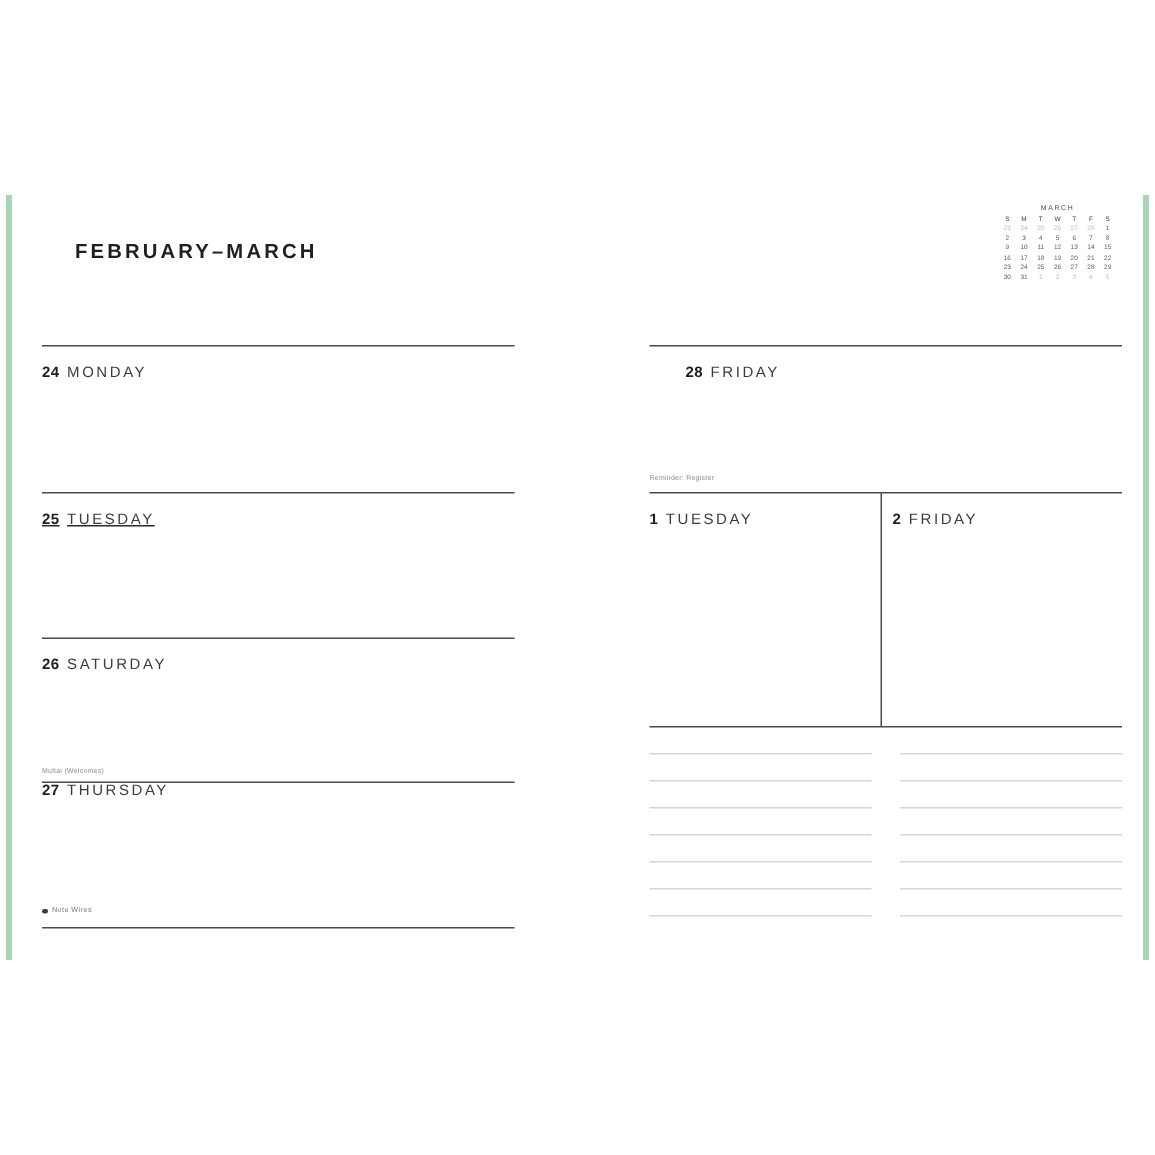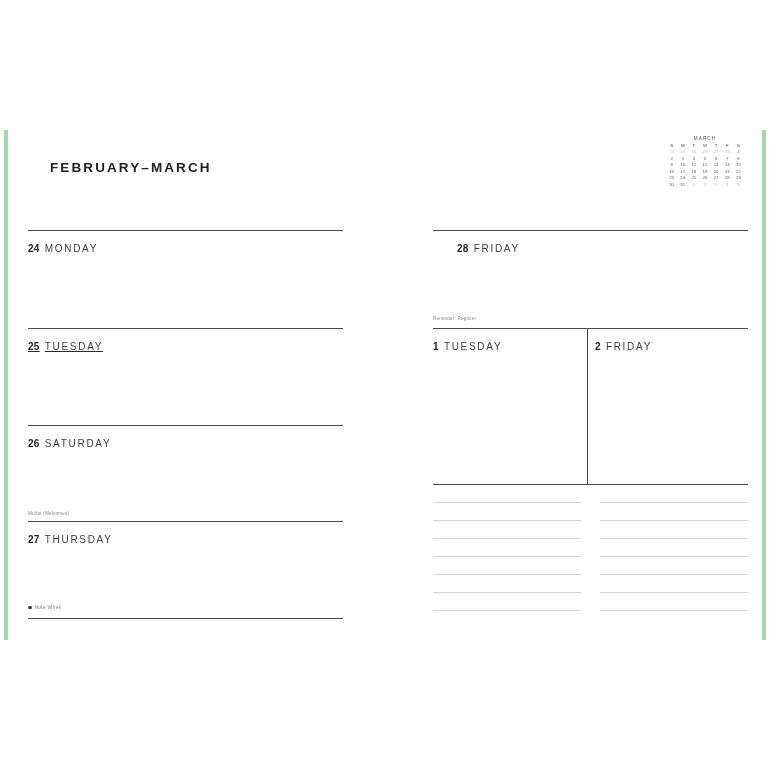--- a/index.html
+++ b/index.html
@@ -183,21 +183,21 @@
         <span class="day-num">25</span><span class="day-name">TUESDAY</span>
       </div>
 
       <div class="rule" style="left:20px; top:295px; width:315px;"></div>
       <div class="day-head" style="left:20px; top:303px;">
         <span class="day-num">26</span><span class="day-name">SATURDAY</span>
       </div>
 
       <div class="note-small" style="left:20px; top:381px;">Multai (Welcomes)</div>
       <div class="rule" style="left:20px; top:391px; width:315px;"></div>
-      <div class="day-head" style="left:20px; top:399px;text-align:center;">
+      <div class="day-head" style="left:20px; top:387px;text-align:center;">
         <span class="day-num">27</span><span class="day-name">THURSDAY</span>
       </div>
 
       <div class="bullet-note" style="left:20px; top:475px;">
         <span class="bullet-dot"></span>
         <span>Note Wires</span>
       </div>
       <div class="rule" style="left:20px; top:488px; width:315px;"></div>
 
     </div>

